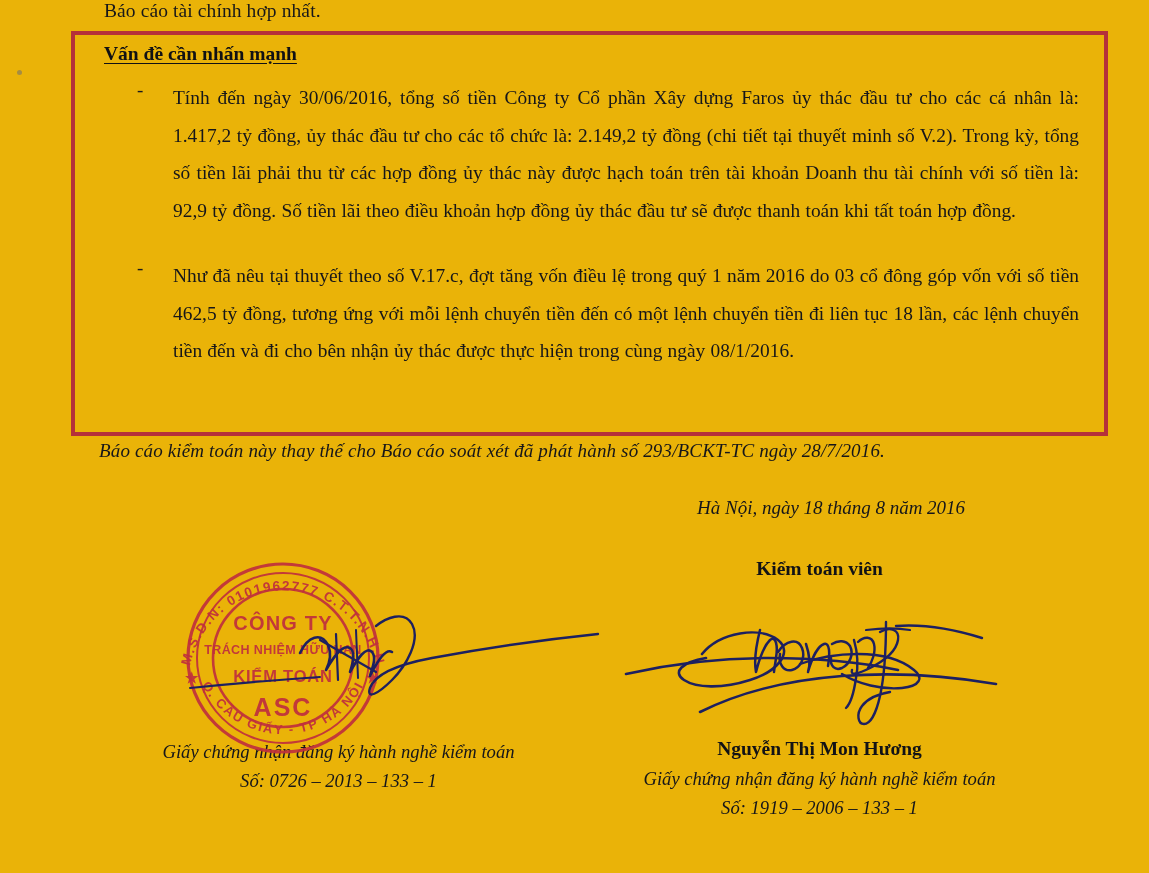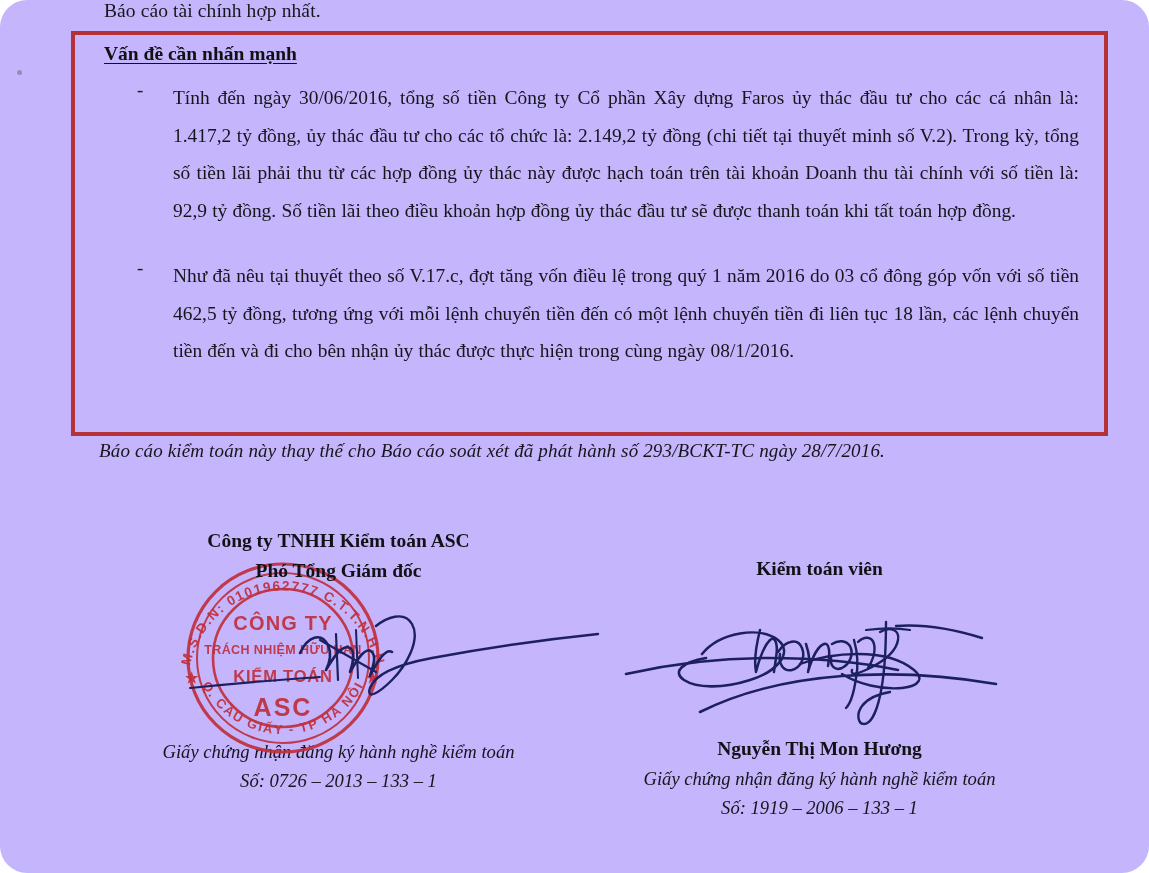--- a/index.html
+++ b/index.html
@@ -4,25 +4,24 @@
 <style>
   html, body {
     margin: 0;
     padding: 0;
     background: #ffffff;
   }
   .page {
     position: relative;
     width: 1149px;
     height: 873px;
-    background: #c4b5fd;
+    background: #eab308;
     font-family: "Liberation Serif", "DejaVu Serif", serif;
     color: #141414;
     overflow: hidden;
-    border-radius: 27px;
   }
 
   
   .top-line {
     position: absolute;
     left: 104px;
     top: 0px;
     font-size: 19.5px;
     letter-spacing: 0.1px;
     color: #17171a;
@@ -199,25 +198,22 @@
     <div class="bullet-block b2">
       <span class="dash">-</span>
       <p class="para">
         <span>Như đã nêu tại  thuyết theo số </span><b>V.17.c</b><span>, đợt tăng vốn điều lệ trong quý 1 năm 2016 do 03 cổ đông góp vốn với số tiền 462,5 tỷ đồng, tương ứng với mỗi lệnh chuyển tiền đến có một lệnh chuyển tiền đi liên tục 18 lần, các lệnh chuyển tiền đến và đi cho bên nhận ủy thác được thực hiện trong cùng ngày 08/1/2016.</span>
       </p>
     </div>
   </div>
 
   <div class="replacement-note">Báo cáo kiểm toán này thay thế cho Báo cáo soát xét đã phát hành số 293/BCKT-TC ngày 28/7/2016.</div>
 
-
-  <div class="sig-col left">
-    <p class="sig-company">Công ty TNHH Kiểm toán ASC</p>
-    <p class="sig-role">Phó Tổng Giám đốc</p>
-  </div>
+  <div class="date-line">Hà Nội, ngày 18  tháng 8  năm 2016</div>
+
 
   <div class="sig-col right">
     <p class="sig-role">Kiểm toán viên</p>
   </div>
 
   <svg class="sig-art" style="left:168px; top:558px; width:230px; height:200px; z-index:2;" viewBox="0 0 230 200">
     <defs>
       <path id="arcTop" d="M 22,108 A 95,95 0 0 1 208,108"></path>
       <path id="arcBot" d="M 26,104 A 91,91 0 0 0 204,104"></path>
     </defs>

